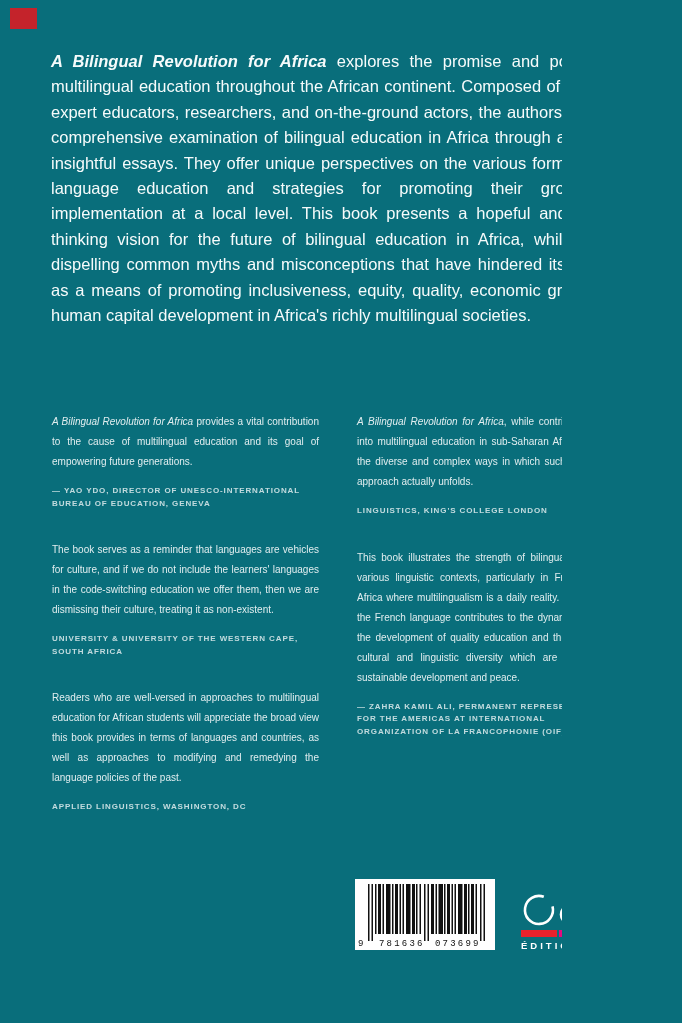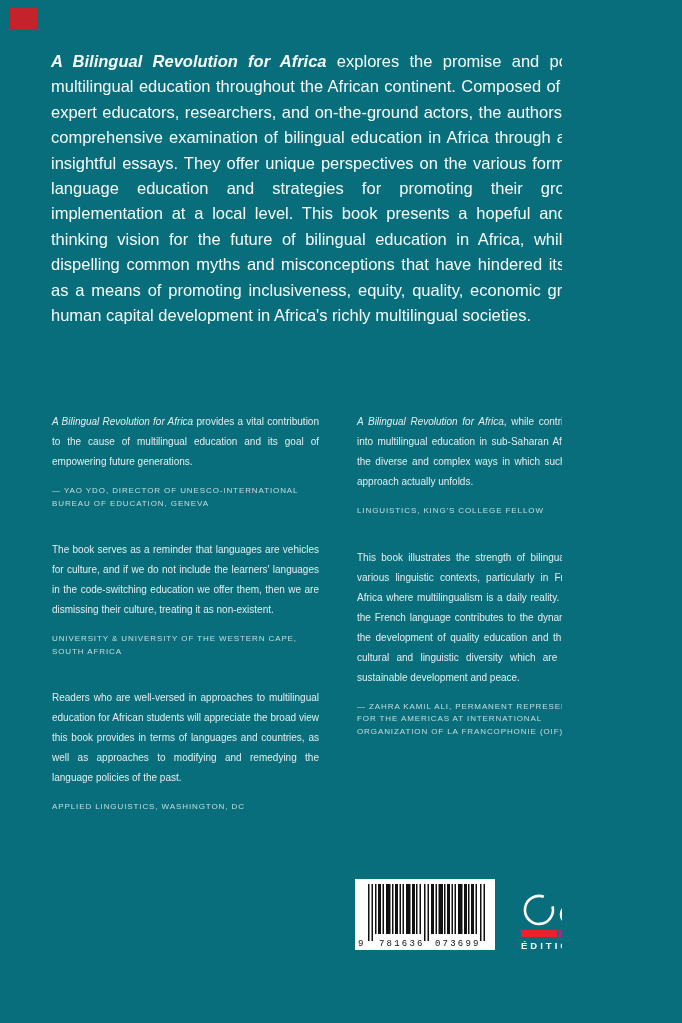--- a/index.html
+++ b/index.html
@@ -47,21 +47,21 @@
     line-height: 20px;
     text-align: justify;
   }
   .quote-text .qi { font-style: italic; }
 
   .attr {
     margin: 0 0 30px 0;
     color: rgba(255,255,255,0.75);
     font-size: 8px;
     line-height: 12.5px;
-    font-weight: normal;
+    font-weight: bold;
     letter-spacing: 0.9px;
   }
   .attr div { white-space: nowrap; }
 
   .barcode {
     position: absolute;
     left: 355px; top: 879px;
     width: 140px; height: 71px;
     background: #ffffff;
   }
@@ -138,21 +138,21 @@
       </div>
     </div>
 
   </div>
 
   <div class="col col-right">
 
     <div class="quote">
       <p class="quote-text"><span class="qi">A Bilingual Revolution for Africa</span><span>, while contributing insights into multilingual education in sub-Saharan Africa, embraces the diverse and complex ways in which such an education approach actually unfolds.</span></p>
       <div class="attr">
-        <div>LINGUISTICS, KING'S COLLEGE FELLOW</div>
+        <div>LINGUISTICS, KING'S COLLEGE LONDON</div>
       </div>
     </div>
 
     <div class="quote">
       <p class="quote-text"><span class="qi"></span><span>This book illustrates the strength of bilingual education in various linguistic contexts, particularly in French-speaking Africa where multilingualism is a daily reality. In this context, the French language contributes to the dynamic synergy for the development of quality education and the promotion of cultural and linguistic diversity which are two pillars of sustainable development and peace.</span></p>
       <div class="attr">
         <div>— ZAHRA KAMIL ALI, PERMANENT REPRESENTATIVE</div>
         <div>FOR THE AMERICAS AT INTERNATIONAL</div>
         <div>ORGANIZATION OF LA FRANCOPHONIE (OIF) , QUEBEC</div>
       </div>

